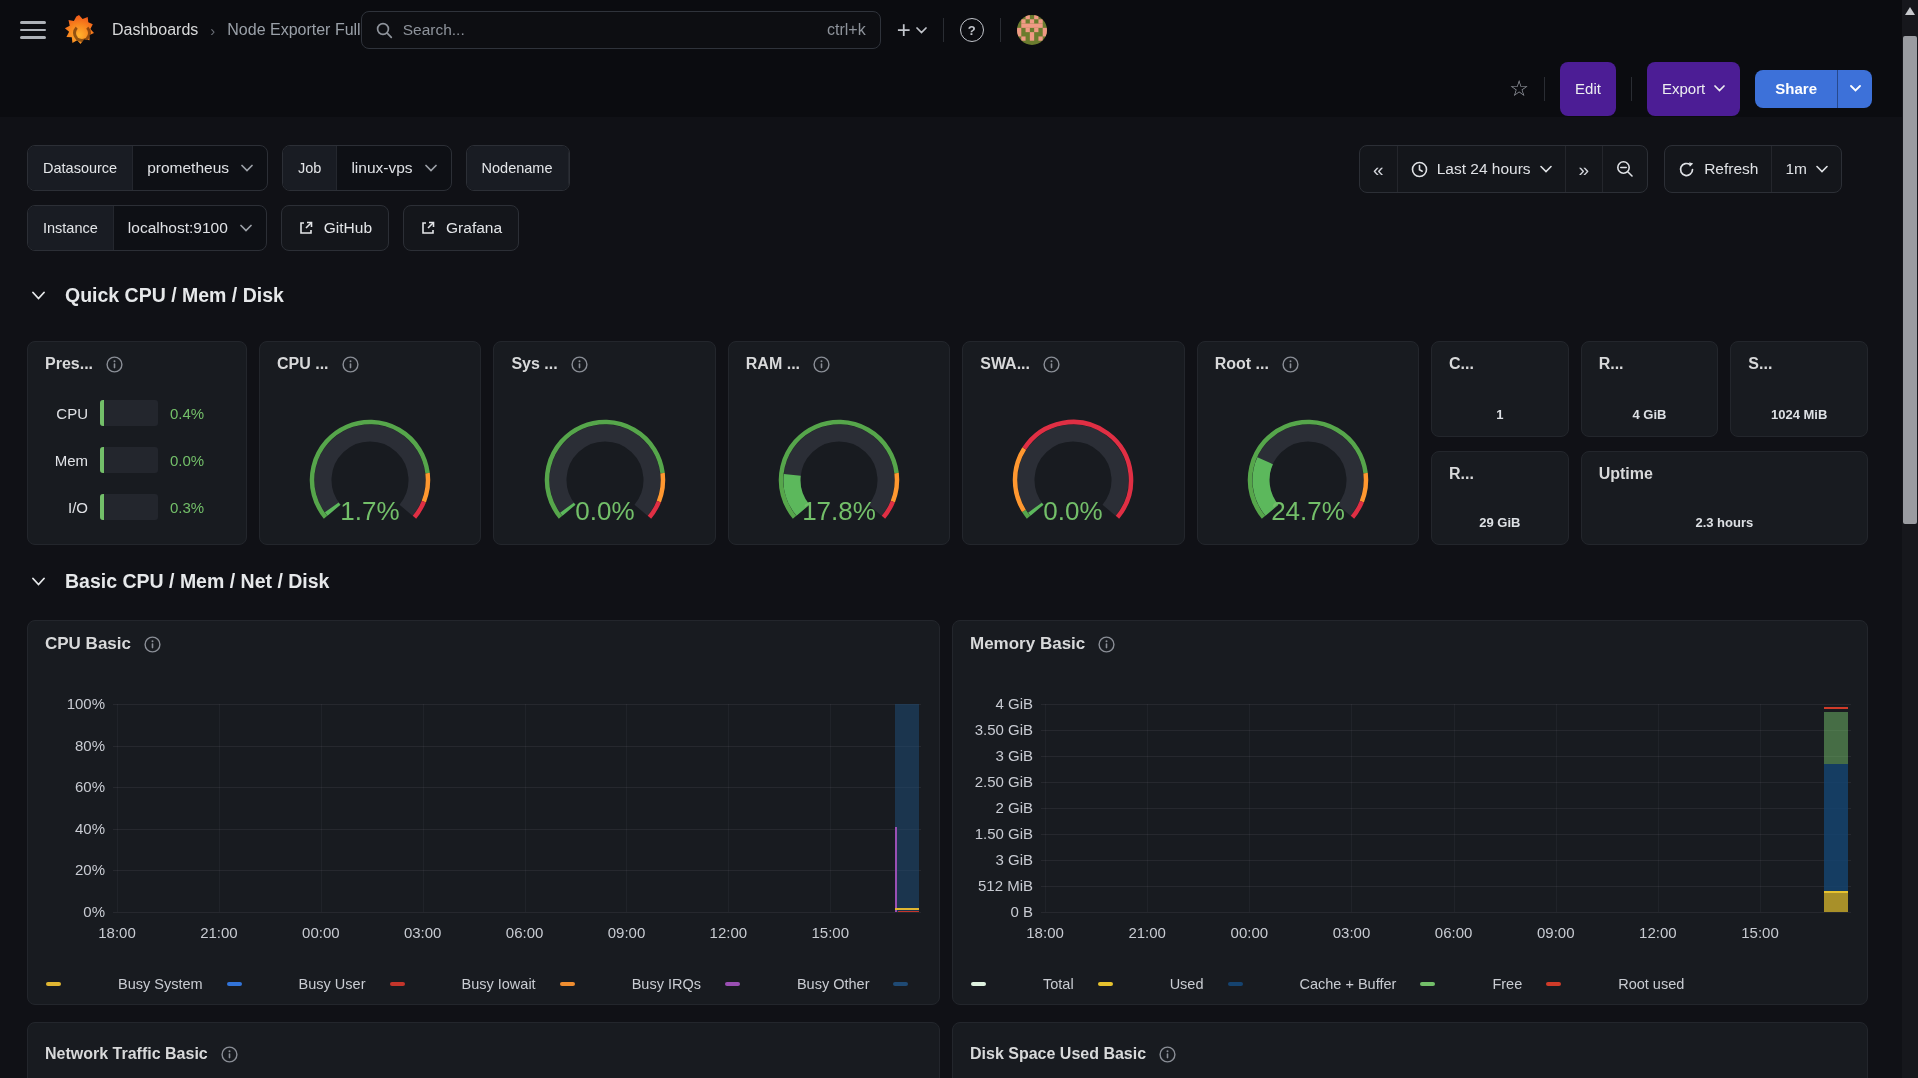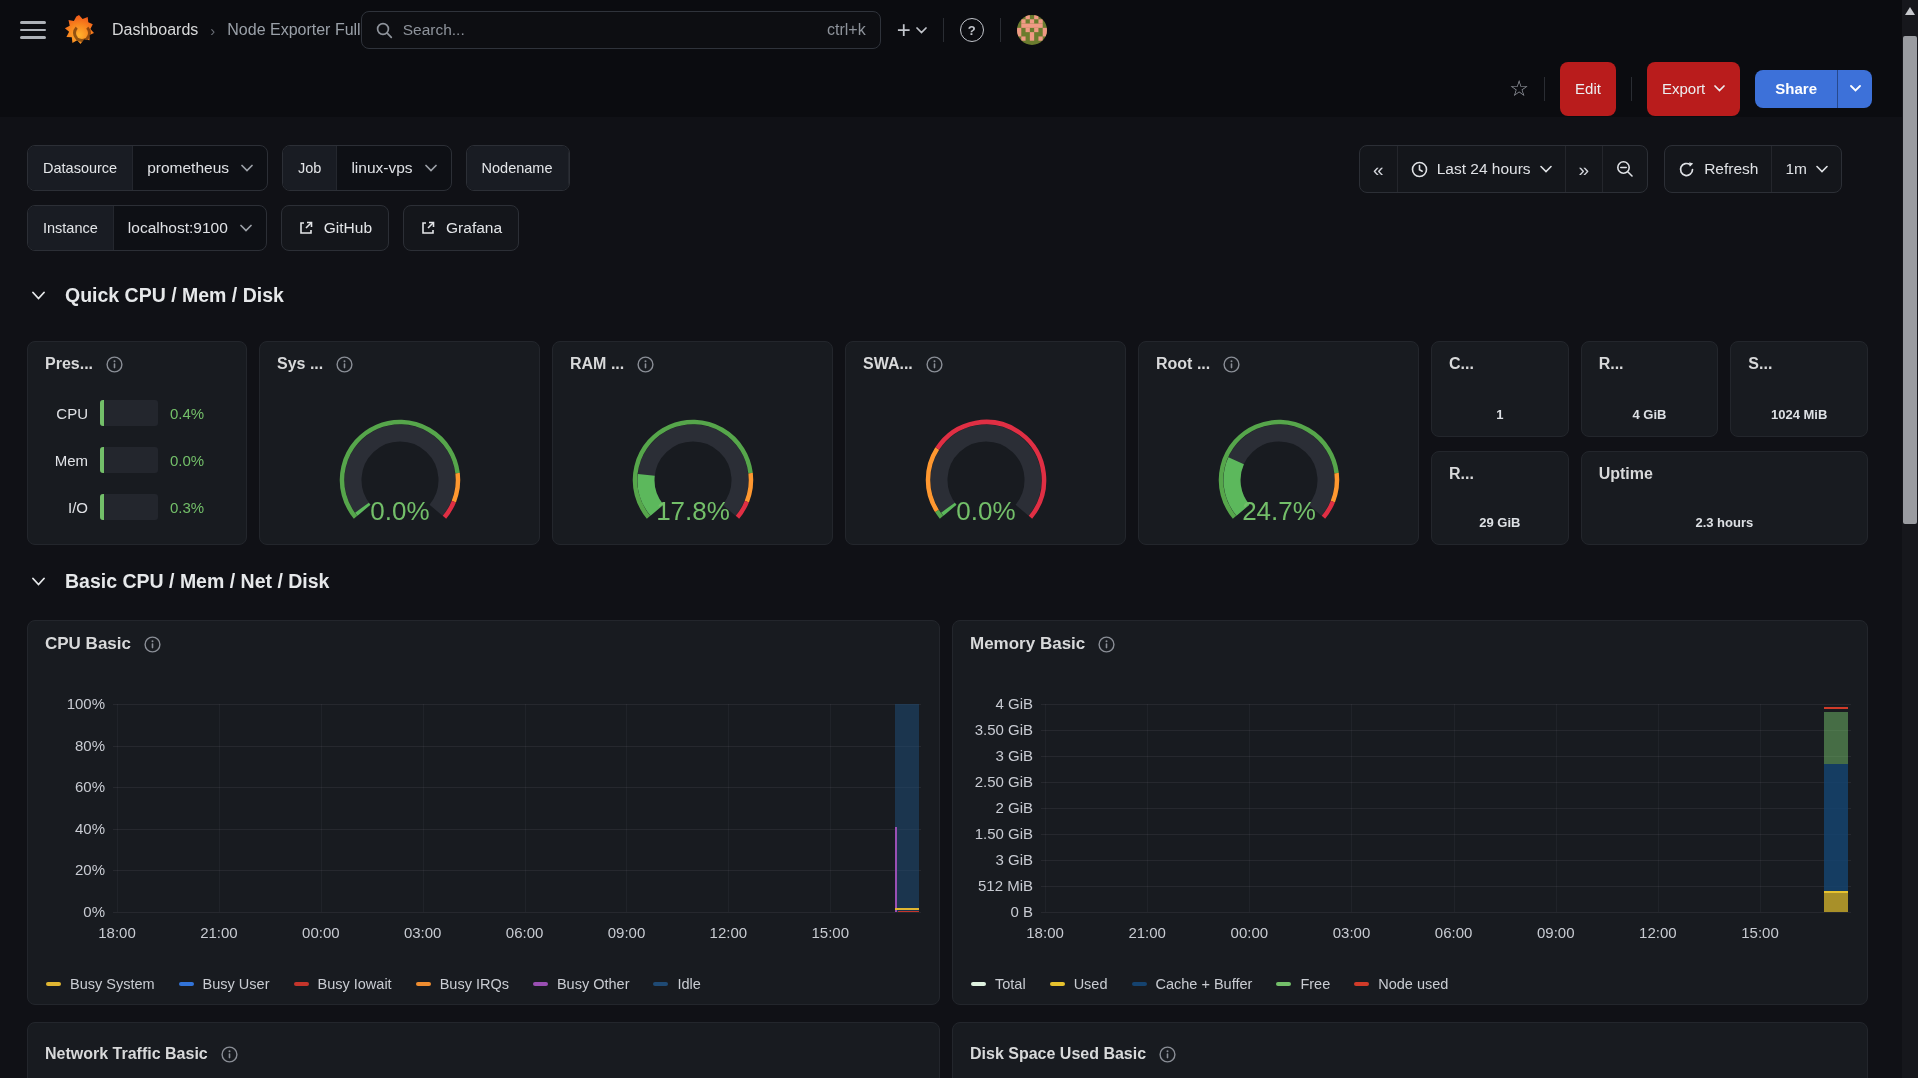--- a/index.html
+++ b/index.html
@@ -28,21 +28,21 @@
   .icon-btn{display:flex;align-items:center;gap:5px;color:#c2c5cb;cursor:pointer;}
   .plus{font-size:24px;line-height:1;color:#c2c5cb;}
   .vsep{width:1px;height:24px;background:#2a2d33;}
   .qmark{width:22px;height:22px;border:1.6px solid #c2c5cb;border-radius:50%;display:flex;align-items:center;justify-content:center;font-size:13px;font-weight:700;}
   .qmark::before{content:"?";}
   .avatar{width:30px;height:30px;border-radius:50%;overflow:hidden;cursor:pointer;}
   
   .toolbar{position:absolute;left:0;top:60px;width:1902px;height:57px;background:#0b0c10;
            display:flex;align-items:center;justify-content:flex-end;gap:15px;padding-right:30px;box-sizing:border-box;}
   .star{font-size:22px;color:#9fa3ab;cursor:pointer;}
-  .btn{height:38px;border-radius:8px;background:#b91c1c;color:#eceef0;font-size:15px;display:flex;
+  .btn{height:38px;border-radius:8px;background:#4c1d95;color:#eceef0;font-size:15px;display:flex;
        align-items:center;gap:9px;padding:8px 15px;cursor:pointer;}
   .btn.primary{background:#3d71d9;color:#fff;font-weight:600;padding:0 20px;}
   .share-wrap{display:flex;}
   .share-wrap .btn.primary{border-radius:8px 0 0 8px;}
   .share-caret{width:34px;height:38px;background:#3d71d9;border-radius:0 8px 8px 0;border-left:1px solid rgba(0,0,0,.35);
        display:flex;align-items:center;justify-content:center;cursor:pointer;}
   
   .vars-row{position:absolute;left:27px;display:flex;gap:14px;align-items:center;}
   .pill{display:flex;align-items:stretch;border:1px solid #2c2f36;border-radius:8px;background:#0e1015;height:46px;
         overflow:hidden;box-sizing:border-box;}
@@ -90,21 +90,21 @@
   .plot{position:absolute;top:83px;height:208px;}
   .cpu .plot{left:85px;width:808px;}
   .mem .plot{left:88px;width:810px;}
   .gl-h{position:absolute;left:0;right:0;height:1px;background:rgba(204,204,220,.08);}
   .gl-v{position:absolute;top:0;bottom:0;width:1px;background:rgba(204,204,220,.05);}
   .ylabel{position:absolute;width:75px;text-align:right;font-size:15px;color:#c8cbd2;}
   .xlabel{position:absolute;font-size:15px;color:#c8cbd2;transform:translateX(-50%);white-space:nowrap;}
   .legend{position:absolute;left:18px;right:10px;bottom:12px;display:flex;gap:24px;align-items:center;flex-wrap:nowrap;}
   .legend-item{display:flex;align-items:center;gap:9px;cursor:pointer;white-space:nowrap;}
   .legend-swatch{width:15px;height:4.5px;border-radius:2px;}
-  .legend-label{font-size:14.5px;color:#c9ccd2;}
+  .legend-label{font-size:14.5px;color:#c9ccd2;margin-left:48px;}
   .spike{position:absolute;}
   
   .bottom-row{position:absolute;left:27px;top:1022px;width:1841px;height:120px;display:flex;gap:12px;}
   .bottom-row .panel{height:120px;}
   .bottom-row .panel.left{width:913px;}
   .bottom-row .panel.right{width:916px;}
   .bottom-row .panel-head{top:22px;}
   
   .scrollbar{position:absolute;right:0;top:0;width:16px;height:1078px;background:#16171c;}
   .scroll-up{position:absolute;left:3px;top:7px;width:0;height:0;border-left:5px solid transparent;
@@ -327,20 +327,38 @@
           <div class="press-row">
             <span class="press-label">I/O</span>
             <div class="press-bar">
               <div class="press-fill" style="width: 4px;"></div>
             </div>
             <span class="press-val">0.3%</span>
           </div>
         </div>
     </div>
     <div class="gauge-flex">
+        <div class="panel gauge-panel">
+          <div class="panel-head">
+            <span class="panel-title">CPU ...</span>
+            <svg viewBox="0 0 17 17" class="info-icon">
+              <circle cx="8.5" cy="8.5" r="7.4" fill="none" stroke="#8a8e96" stroke-width="1.4"></circle>
+              <circle cx="8.5" cy="5.2" r="1" fill="#8a8e96"></circle>
+              <rect x="7.7" y="7.2" width="1.6" height="5.2" rx="0.8" fill="#8a8e96"></rect>
+            </svg>
+          </div>
+          <svg width="172" height="122" viewBox="0 0 172 122" class="gauge-svg">
+            <path d="M 50.00 96.21 A 47 47 0 1 1 122.00 96.21" fill="none" stroke="#2b2e36" stroke-width="17"></path>
+            <path d="M 41.57 103.28 A 58 58 0 1 1 143.59 59.13" fill="none" stroke="#56a64b" stroke-width="4.5"></path>
+            <path d="M 143.59 59.13 A 58 58 0 0 1 139.85 87.54" fill="none" stroke="#ff9830" stroke-width="4.5"></path>
+            <path d="M 139.85 87.54 A 58 58 0 0 1 130.43 103.28" fill="none" stroke="#e02f44" stroke-width="4.5"></path>
+            <path d="M 50.00 96.21 A 47 47 0 0 1 47.77 93.35" fill="none" stroke="#5cb85c" stroke-width="17"></path>
+            <text x="86" y="106" text-anchor="middle" font-size="26" fill="#73bf69" font-family="Liberation Sans, sans-serif">1.7%</text>
+          </svg>
+        </div>
         <div class="panel gauge-panel">
           <div class="panel-head">
             <span class="panel-title">Sys ...</span>
             <svg viewBox="0 0 17 17" class="info-icon">
               <circle cx="8.5" cy="8.5" r="7.4" fill="none" stroke="#8a8e96" stroke-width="1.4"></circle>
               <circle cx="8.5" cy="5.2" r="1" fill="#8a8e96"></circle>
               <rect x="7.7" y="7.2" width="1.6" height="5.2" rx="0.8" fill="#8a8e96"></rect>
             </svg>
           </div>
           <svg width="172" height="122" viewBox="0 0 172 122" class="gauge-svg">
@@ -571,21 +589,21 @@
           <div class="legend-item">
             <span class="legend-swatch" style="background: rgb(21, 67, 111);"></span>
             <span class="legend-label">Cache + Buffer</span>
           </div>
           <div class="legend-item">
             <span class="legend-swatch" style="background: rgb(115, 191, 105);"></span>
             <span class="legend-label">Free</span>
           </div>
           <div class="legend-item">
             <span class="legend-swatch" style="background: rgb(208, 59, 41);"></span>
-            <span class="legend-label">Node used</span>
+            <span class="legend-label">Root used</span>
           </div>
         </div>
     <div class="ylabel" style="top: 74px; left: 5px; width: 75px;">4 GiB</div>
         <div class="ylabel" style="top: 100px; left: 5px; width: 75px;">3.50 GiB</div>
         <div class="ylabel" style="top: 126px; left: 5px; width: 75px;">3 GiB</div>
         <div class="ylabel" style="top: 152px; left: 5px; width: 75px;">2.50 GiB</div>
         <div class="ylabel" style="top: 178px; left: 5px; width: 75px;">2 GiB</div>
         <div class="ylabel" style="top: 204px; left: 5px; width: 75px;">1.50 GiB</div>
         <div class="ylabel" style="top: 230px; left: 5px; width: 75px;">3 GiB</div>
         <div class="ylabel" style="top: 256px; left: 5px; width: 75px;">512 MiB</div>

